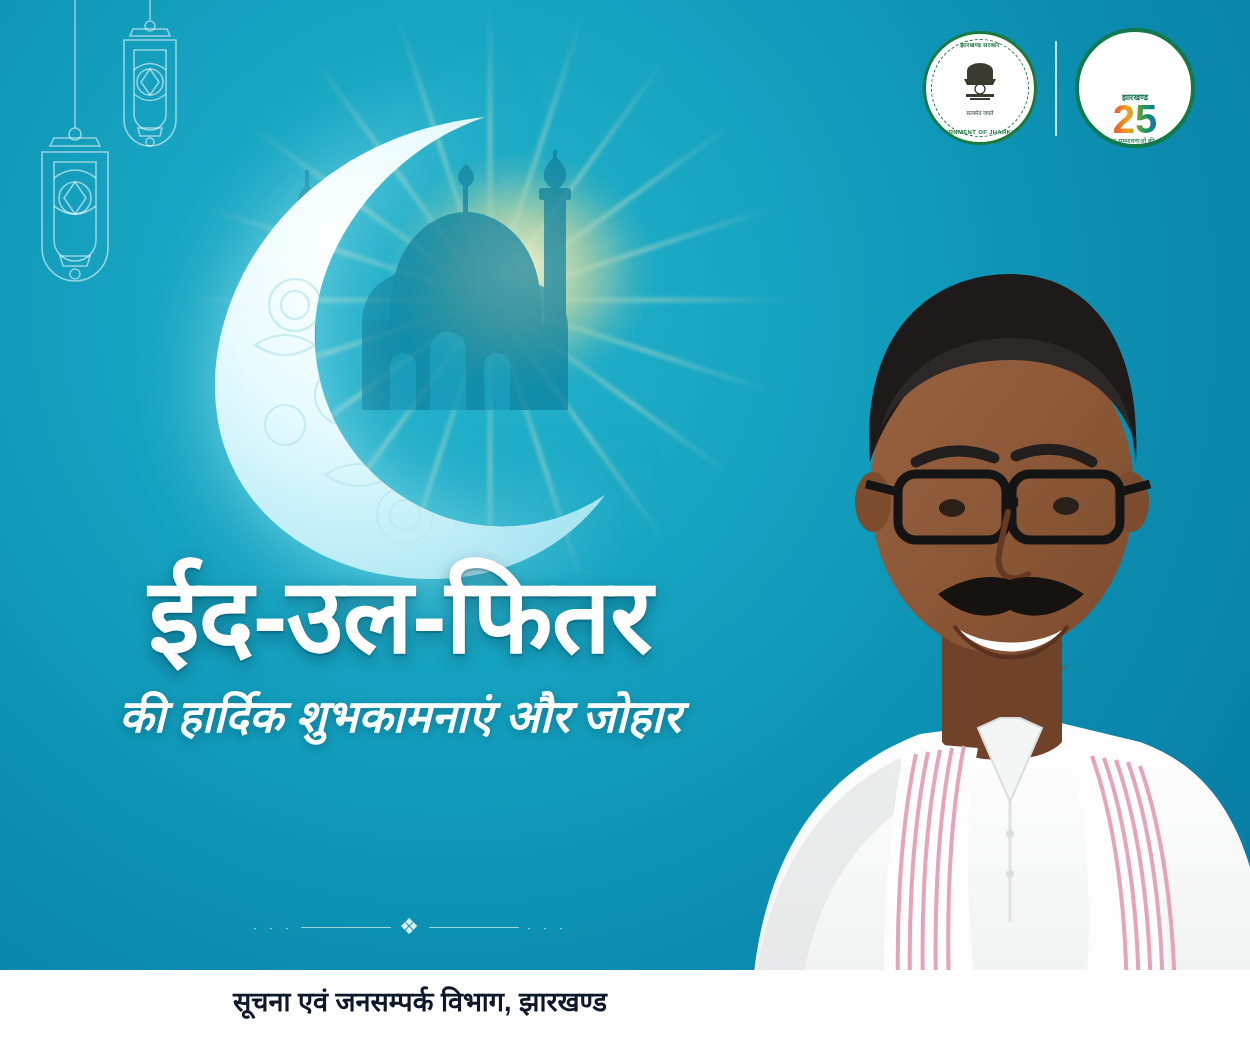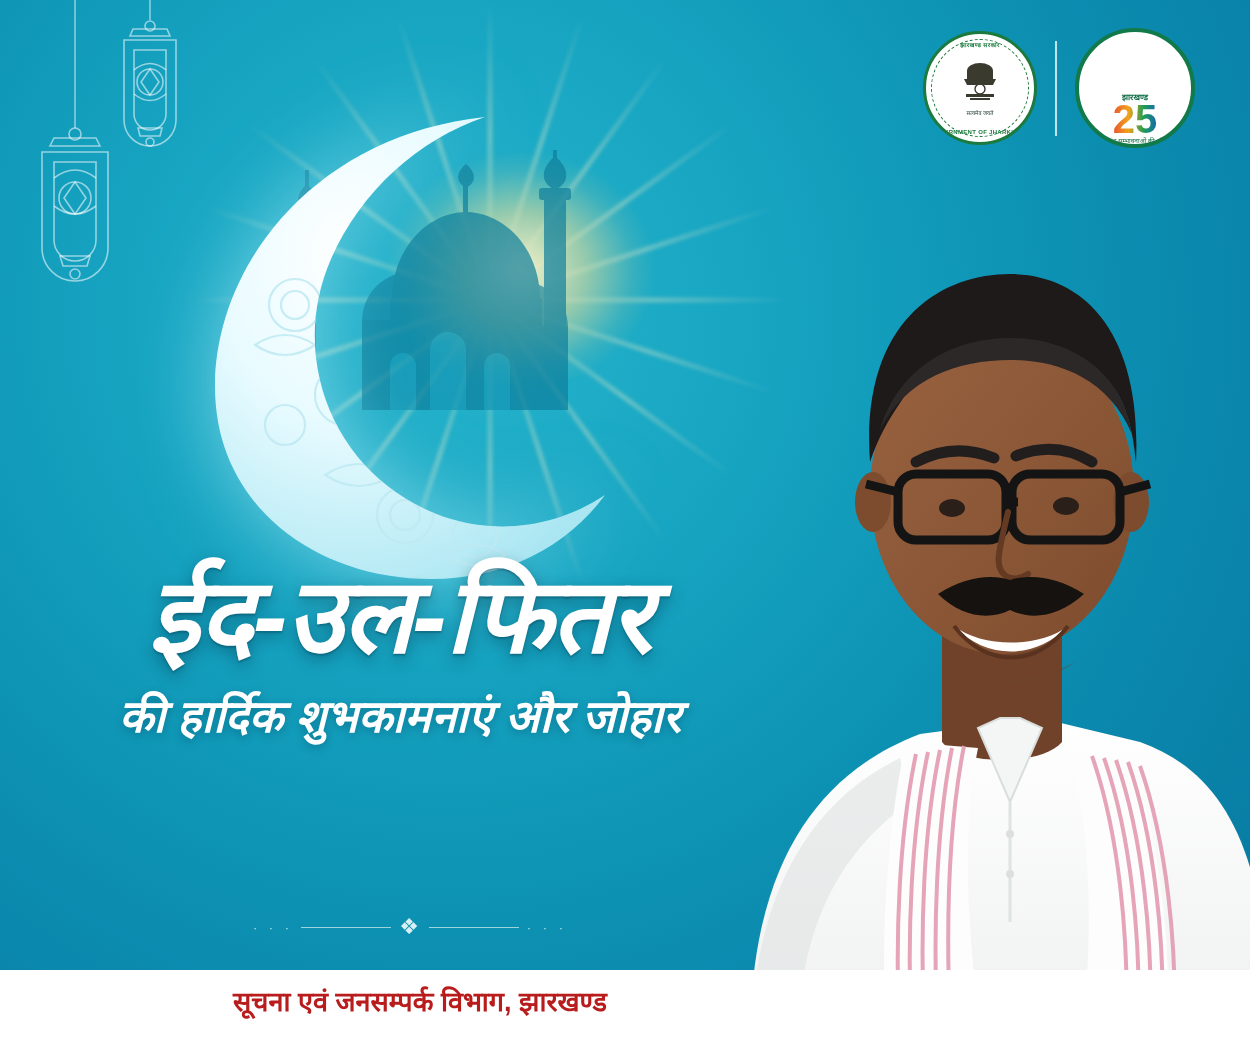--- a/index.html
+++ b/index.html
@@ -168,21 +168,20 @@
     letter-spacing: .5px;
     text-shadow: 0 2px 6px rgba(0,60,80,.35);
     margin-bottom: 6px;
   }
   .greet-main {
     font-size: 104px;
     font-weight: bold;
     line-height: 1.08;
     letter-spacing: -1px;
     text-shadow: 0 6px 16px rgba(0,50,70,.40), 0 2px 2px rgba(0,40,60,.3);
-    font-style: italic;
   }
   .greet-line3 {
     font-size: 45px;
     font-weight: bold;
     margin-top: 12px;
     text-shadow: 0 3px 8px rgba(0,60,80,.35);
     font-style: italic;
   }
 
   
@@ -229,21 +228,21 @@
     position: absolute;
     left: 0;
     top: 0;
     width: 840px;
     height: 60px;
     display: flex;
     align-items: center;
     justify-content: center;
     font-size: 27px;
     font-weight: bold;
-    color: #b91c1c;
+    color: #0f172a;
   }
 </style>
 </head>
 <body>
 
 <div id="poster">
 
   <div class="glow-burst">
     <div class="ray" style="transform: translate(-50%,-100%) rotate(0deg);"></div>
     <div class="ray" style="transform: translate(-50%,-100%) rotate(18deg);"></div>

